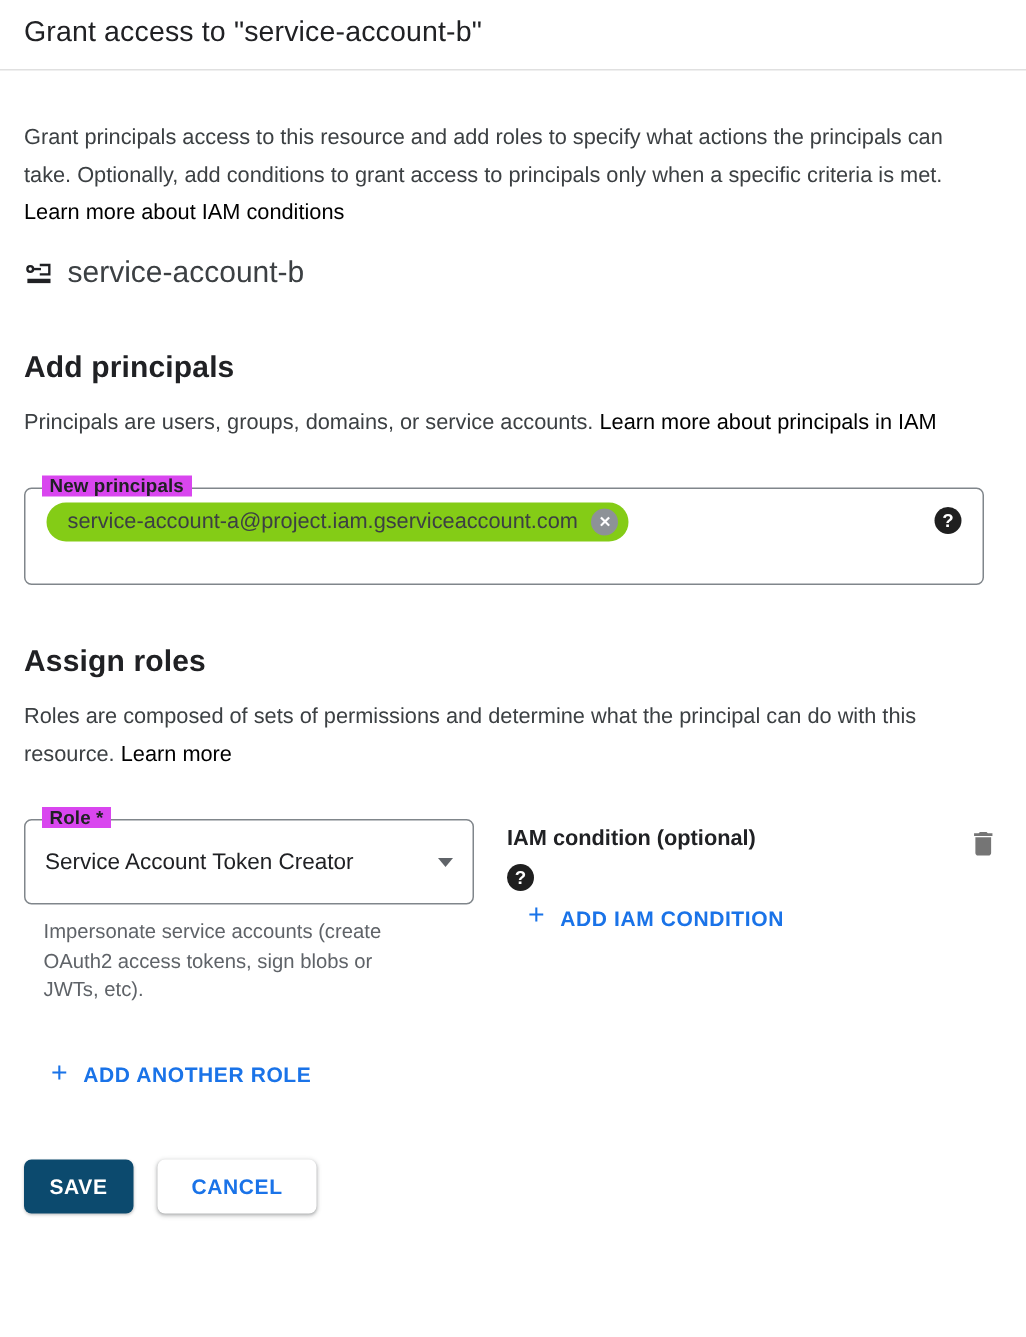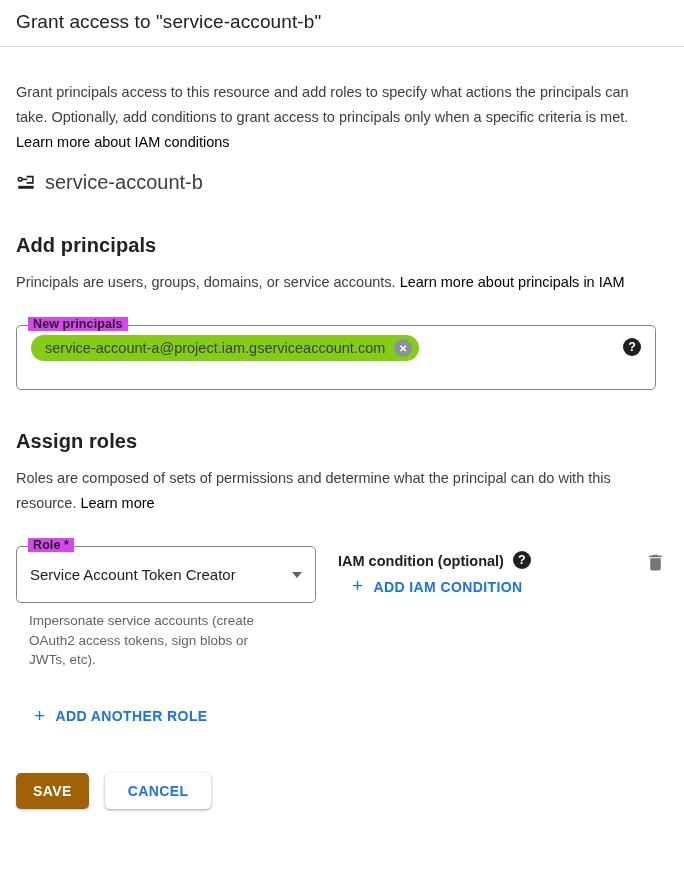--- a/index.html
+++ b/index.html
@@ -73,21 +73,21 @@
     border-left: 5.5px solid transparent; border-right: 5.5px solid transparent;
     border-top: 6.5px solid #5f6368;
   }
   .role-help-text {
     margin-top: 8px; padding-left: 13px;
     font-size: 13.5px; line-height: 19.5px; color: #5f6368;
     max-width: 255px;
   }
 
   .iam-col { padding-top: 5px; }
-  .iam-label-row { display: flex; align-items: flex-end; gap: 9px; }
+  .iam-label-row { display: flex; align-items: flex-start; gap: 9px; flex-direction: column; }
   .iam-label { font-size: 14.5px; font-weight: 700; color: #202124; }
 
   .text-btn {
     display: inline-flex; align-items: center; gap: 10px;
     color: #1a73e8; font-size: 14px; font-weight: 700; letter-spacing: .4px;
     background: none; border: none; cursor: pointer;
     font-family: "Liberation Sans", sans-serif;
   }
   .plus-icon { font-size: 19px; font-weight: 400; line-height: 1; position: relative; top: -1px; }
   .add-condition-btn { margin: 8px 0 0 14px; }
@@ -97,21 +97,21 @@
   .trash-btn svg { display: block; }
 
   .actions { margin-top: 46px; display: flex; gap: 16px; }
   .btn {
     border: none; border-radius: 5px; cursor: pointer;
     font-family: "Liberation Sans", sans-serif;
     font-size: 14px; font-weight: 700; letter-spacing: .4px;
     padding: 10px 17px;
   }
   .btn-primary {
-    background: #a16207; color: #fff;
+    background: #0c4a6e; color: #fff;
     box-shadow: 0 1px 2px rgba(60,64,67,.3);
   }
   .btn-secondary {
     background: #fff; color: #1a73e8;
     padding: 10px 23px;
     box-shadow: 0 1px 2px rgba(60,64,67,.3), 0 1px 3px 1px rgba(60,64,67,.15);
   }
 </style>
 </head>
 <body>

